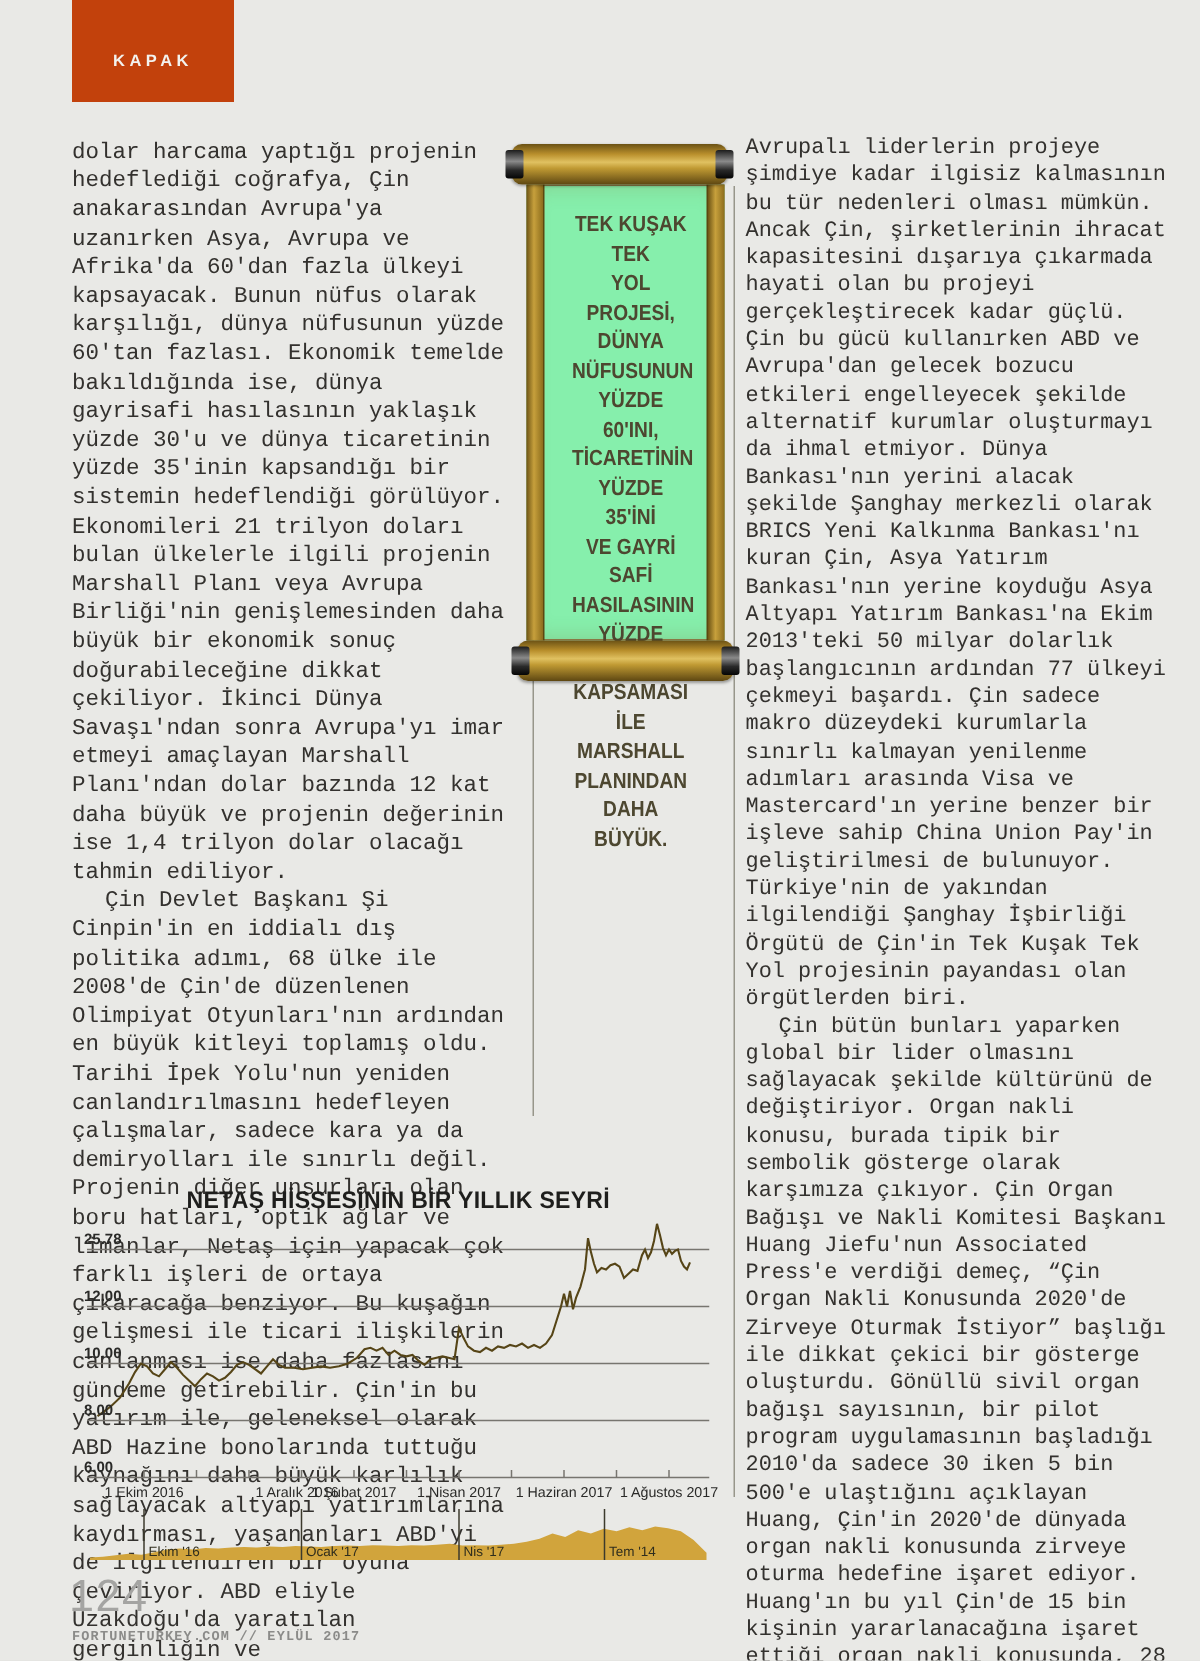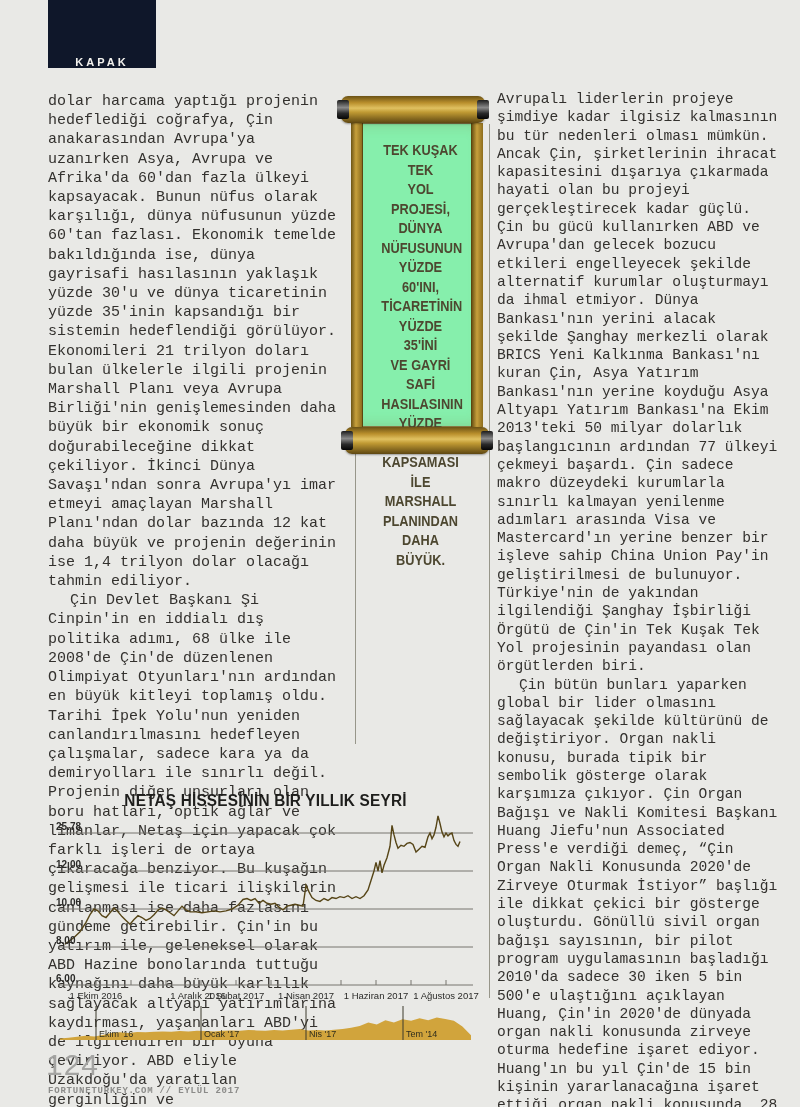--- a/index.html
+++ b/index.html
@@ -8,22 +8,22 @@
     position:relative;
     width:800px;height:1107px;
     background:#e9e9e6;
     overflow:hidden;
     font-family:"Liberation Serif",serif;
     color:#33312e;
   }
   
   .kapak{
     position:absolute;left:48px;top:0;width:108px;height:68px;
-    background:#0f172a;
-    display:flex;align-items:flex-end;justify-content:center;
+    background:#c2410c;
+    display:flex;align-items:center;justify-content:center;
   }
   .kapak span{
     font-family:"Liberation Sans",sans-serif;
     font-size:11px;font-weight:bold;letter-spacing:3px;color:#f3f2ee;
     padding-top:14px;
   }
   
   .col{position:absolute;text-align:left;}
   .col p{margin:0;font-family:Liberation Mono, monospace;}
   .col p.indent{text-indent:22px;}

